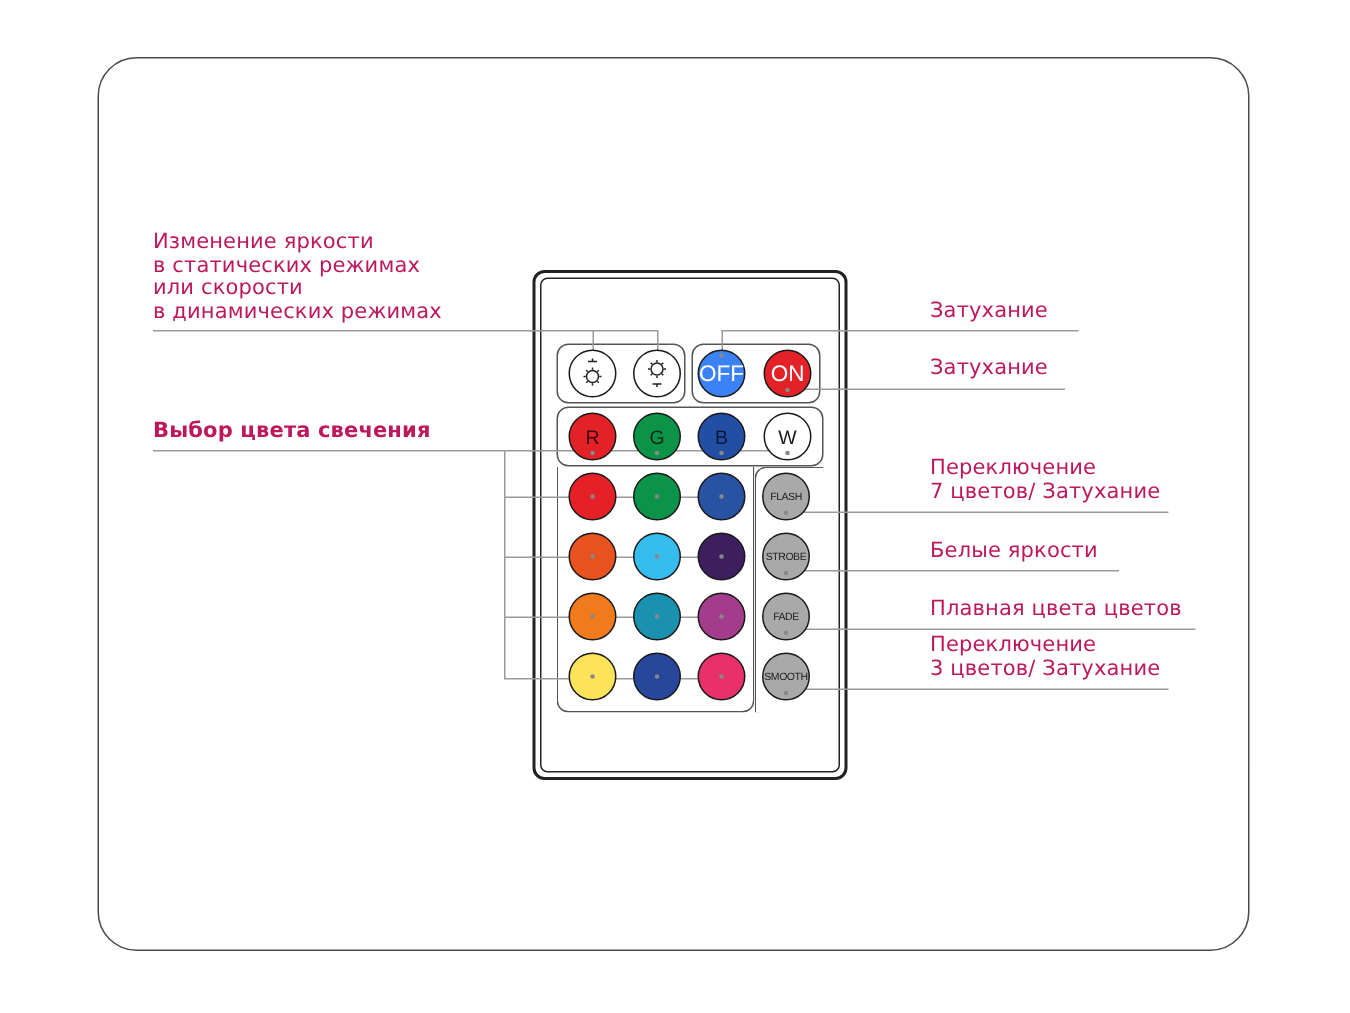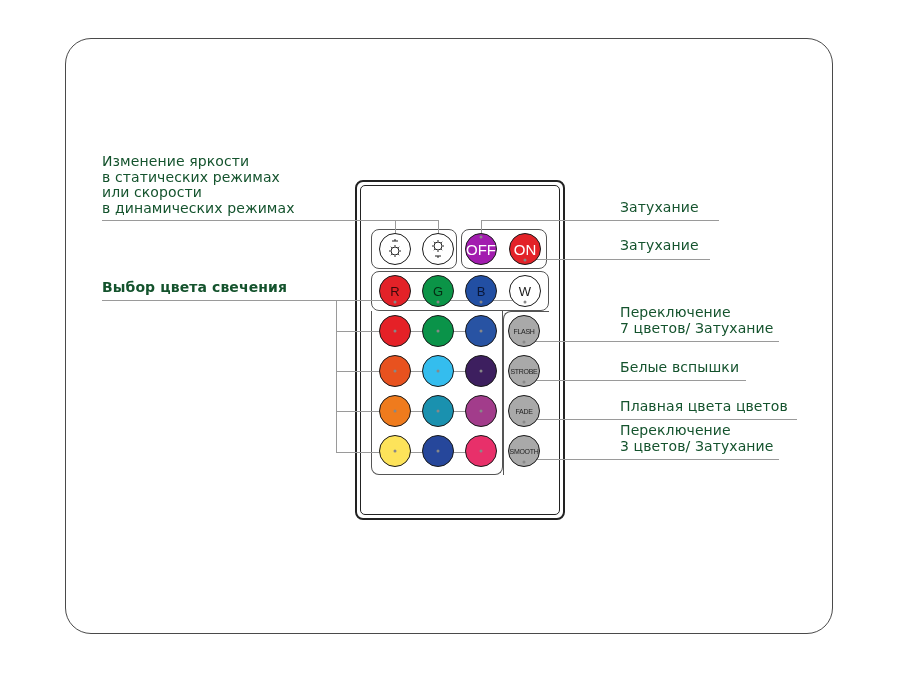--- a/index.html
+++ b/index.html
@@ -11,21 +11,21 @@
   .btn { position:absolute; width:32px; height:32px; border-radius:50%; border:1.5px solid #1a1a1a; box-sizing:border-box;
          display:flex; align-items:center; justify-content:center; color:#1a1a1a; font-family:"Liberation Sans", sans-serif; cursor:pointer; }
   .btn .lbl { font-size:13px; line-height:1; }
   .btn.gray { background:#a9a9a9; }
   .btn.gray .lbl { font-size:7px; letter-spacing:-0.3px; color:#222; }
   .btn.big .lbl { font-size:15px; color:#fff; font-weight:normal; }
   .dot { position:absolute; width:3px; height:3px; border-radius:50%; background:#888; left:50%; top:50%; transform:translate(-50%,-50%); }
   .hline, .vline { position:absolute; background:#9a9a9a; }
   .hline { height:1.2px; }
   .vline { width:1.2px; }
-  .caption { position:absolute; font-size:14px; line-height:15.5px; color:#14532d; white-space:pre; font-family:"DejaVu Sans", sans-serif; letter-spacing:0.1px; }
+  .caption { position:absolute; font-size:14px; line-height:15.5px; color:#be185d; white-space:pre; font-family:"DejaVu Sans", sans-serif; letter-spacing:0.1px; }
   svg { position:absolute; }
 </style>
 </head>
 <body>
 
 <div class="frame"></div>
 
 <div class="remote-outer"></div>
 <div class="remote-inner"></div>
 
@@ -84,21 +84,21 @@
       <line x1="5.8" y1="4.8" x2="6.8" y2="5.8"></line>
         <line x1="13.2" y1="12.2" x2="14.2" y2="13.2"></line>
       <line x1="14.2" y1="4.8" x2="13.2" y2="5.8"></line>
         <line x1="6.8" y1="12.2" x2="5.8" y2="13.2"></line>
       <line x1="7" y1="19" x2="13" y2="19"></line>
         <line x1="10" y1="19" x2="10" y2="21"></line>
     </g>
   </svg>
 </div>
 
-<div class="btn big" style="left:465px;top:233px;background:#a21caf;">
+<div class="btn big" style="left:465px;top:233px;background:#3b82f6;">
   <span class="lbl">OFF</span>
   <span class="dot" style="top:3px;"></span>
 </div>
 <div class="btn big" style="left:509px;top:233px;background:#e32228;">
   <span class="lbl">ON</span>
   <span class="dot" style="top:26px;"></span>
 </div>
 
 <div class="btn" style="left:379px;top:275px;background:#e32228;">
   <span class="lbl" style="color:#3a0a0a;">R</span>
@@ -176,16 +176,16 @@
 
 <div class="caption" style="left:102px;top:154px;">Изменение яркости
 в статических режимах
 или скорости
 в динамических режимах</div>
 <div class="caption" style="left:102px;top:280px;font-weight:bold;">Выбор цвета свечения</div>
 <div class="caption" style="left:620px;top:200px;">Затухание</div>
 <div class="caption" style="left:620px;top:238px;">Затухание</div>
 <div class="caption" style="left:620px;top:305px;">Переключение
 7 цветов/ Затухание</div>
-<div class="caption" style="left:620px;top:360px;">Белые вспышки</div>
+<div class="caption" style="left:620px;top:360px;">Белые яркости</div>
 <div class="caption" style="left:620px;top:399px;">Плавная цвета цветов</div>
 <div class="caption" style="left:620px;top:423px;">Переключение
 3 цветов/ Затухание</div>
 
 </body></html>

